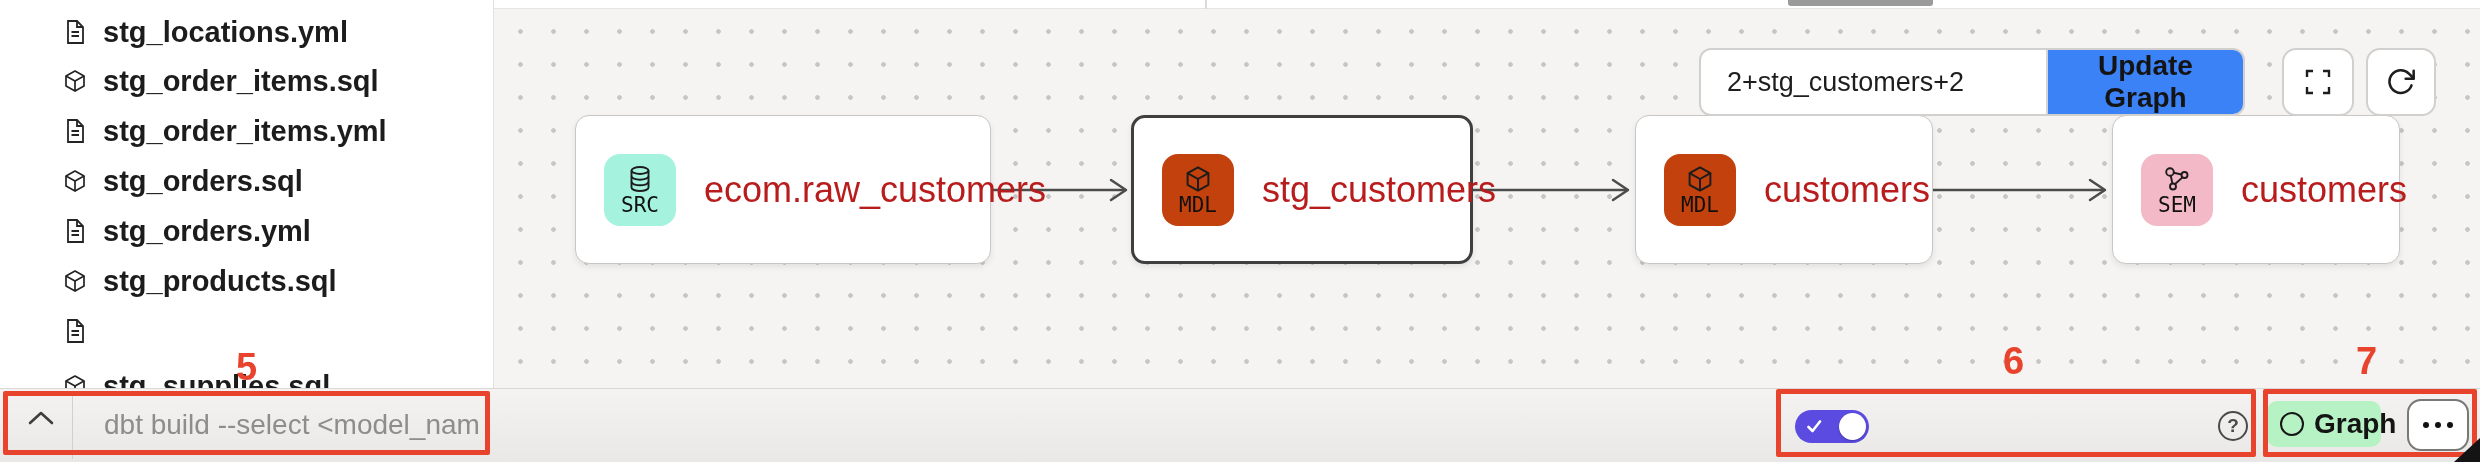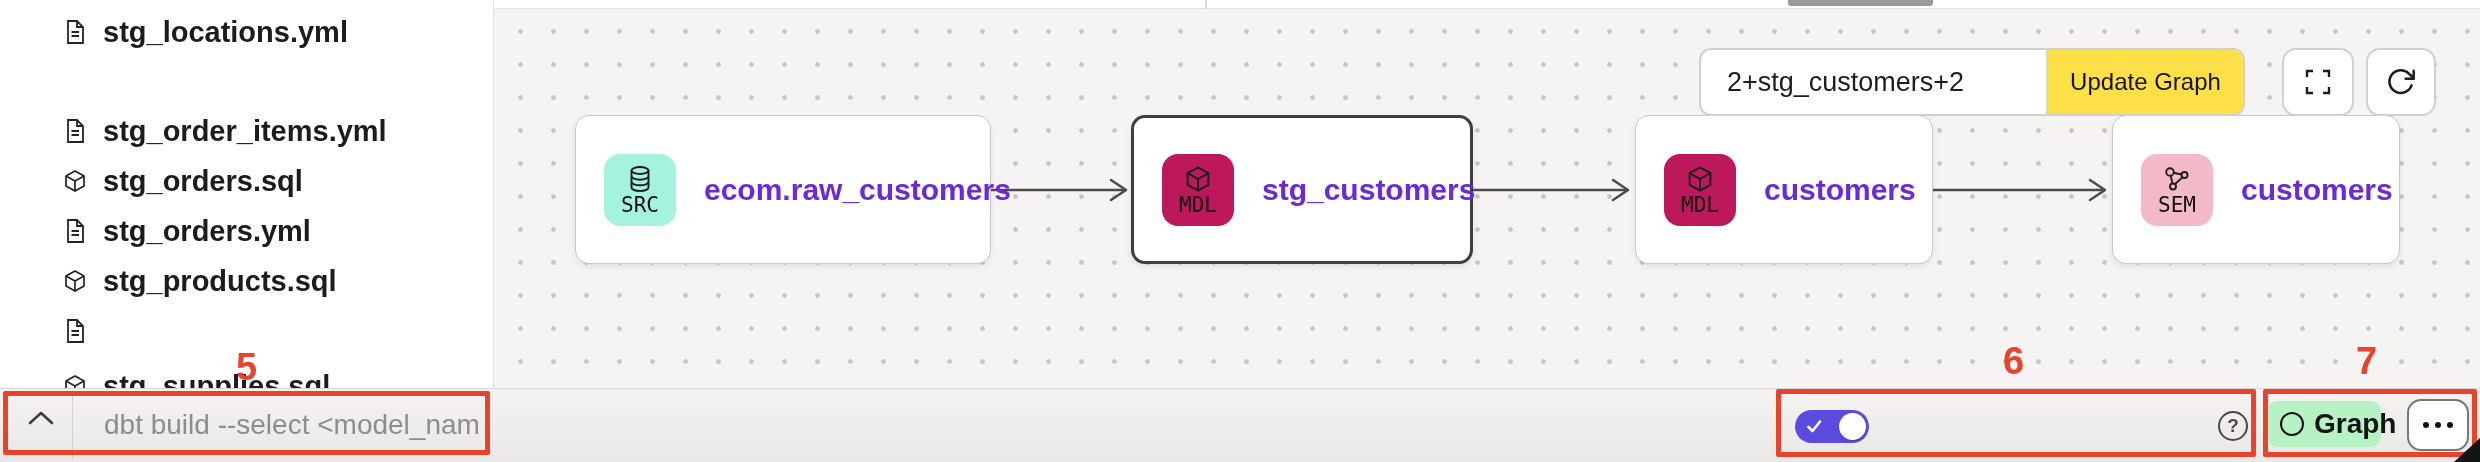--- a/index.html
+++ b/index.html
@@ -30,32 +30,32 @@
 
   .edges { position:absolute; left:0; top:0; width:2480px; height:462px; z-index:2; pointer-events:none; }
 
   .node { position:absolute; top:115px; height:149px; background:#ffffff;
     border:1.5px solid #c9c7c5; border-radius:14px; box-shadow:0 3px 6px rgba(0,0,0,0.08);
     display:flex; align-items:center; gap:28px; padding-left:28px; z-index:3; cursor:pointer; }
   .node.selected { border:3px solid #3f3f3f; }
   .badge { width:72px; height:72px; border-radius:16px; display:flex; flex-direction:column;
     align-items:center; justify-content:center; gap:1px; flex:0 0 auto; }
   .badge-src { background:#a5f3de; }
-  .badge-mdl { background:#be185d; }
+  .badge-mdl { background:#c2410c; }
   .badge-sem { background:#f3b9c7; }
   .badge-label { font-family:"DejaVu Sans Mono","Liberation Mono",monospace; font-size:21px; line-height:1; color:#101010; }
-  .node-label { font-size:30px; font-weight:700; color:#6d28d9; white-space:nowrap; }
+  .node-label { font-size:36px; font-weight:400; color:#b91c1c; white-space:nowrap; }
 
   
   .selector-combo { position:absolute; left:1699px; top:48px; width:546px; height:68px;
     background:#ffffff; border:2px solid #d2d0ce; border-radius:12px; display:flex; z-index:4; overflow:hidden; }
   .selector-input { width:347px; height:100%; border:none; outline:none; background:transparent;
     font-family:inherit; font-size:27px; color:#1e1e1e; padding:0 10px 0 26px; border-right:2px solid #d6d4d2; border-radius:0; }
   .update-btn { flex:1; display:flex; align-items:center; justify-content:center;
-    font-size:24px; font-weight:400; color:#141414; cursor:pointer; background:#fde047; border:none; font-family:inherit; }
+    font-size:28px; font-weight:700; color:#141414; cursor:pointer; background:#3b82f6; border:none; font-family:inherit; }
   .icon-btn { position:absolute; top:48px; height:68px; background:#ffffff; border:2px solid #d2d0ce;
     border-radius:14px; display:flex; align-items:center; justify-content:center; z-index:4; cursor:pointer; }
   .btn-fullscreen { left:2282px; width:72px; }
   .btn-refresh  { left:2366px; width:70px; }
 
   
   .bottombar { position:absolute; left:0; top:388px; width:2480px; height:74px;
     background:linear-gradient(#f4f3f1,#eae8e6); border-top:1px solid #dad8d6; z-index:5; }
   .cmd-chevron { position:absolute; left:27px; top:21px; cursor:pointer; }
   .cmd-divider { position:absolute; left:72px; top:3px; width:1px; height:67px; background:#d2d0ce; }
@@ -107,20 +107,28 @@
 
   <div class="sidebar">
     <div class="file-row" style="top:15px">
       <svg width="26" height="26" viewBox="0 0 26 26" fill="none" stroke="#242424" stroke-width="1.8">
           <path d="M6 2 h9 l6 6 v16 h-15 z"></path>
           <path d="M15 2 v6 h6"></path>
           <path d="M9.5 13 h7.5 M9.5 17 h7.5"></path>
         </svg>
       <span class="file-name">stg_locations.yml</span>
     </div>
+    <div class="file-row" style="top:64px">
+      <svg width="26" height="26" viewBox="0 0 26 26" fill="none" stroke="#242424" stroke-width="1.7" stroke-linejoin="round">
+          <path d="M13 3 L22 8 L13 13 L4 8 Z"></path>
+          <path d="M4 8 V18 L13 23 V13"></path>
+          <path d="M22 8 V18 L13 23"></path>
+        </svg>
+      <span class="file-name">stg_order_items.sql</span>
+    </div>
     <div class="file-row" style="top:164px">
       <svg width="26" height="26" viewBox="0 0 26 26" fill="none" stroke="#242424" stroke-width="1.7" stroke-linejoin="round">
           <path d="M13 3 L22 8 L13 13 L4 8 Z"></path>
           <path d="M4 8 V18 L13 23 V13"></path>
           <path d="M22 8 V18 L13 23"></path>
         </svg>
       <span class="file-name">stg_orders.sql</span>
     </div>
     <div class="file-row" style="top:114px">
       <svg width="26" height="26" viewBox="0 0 26 26" fill="none" stroke="#242424" stroke-width="1.8">

